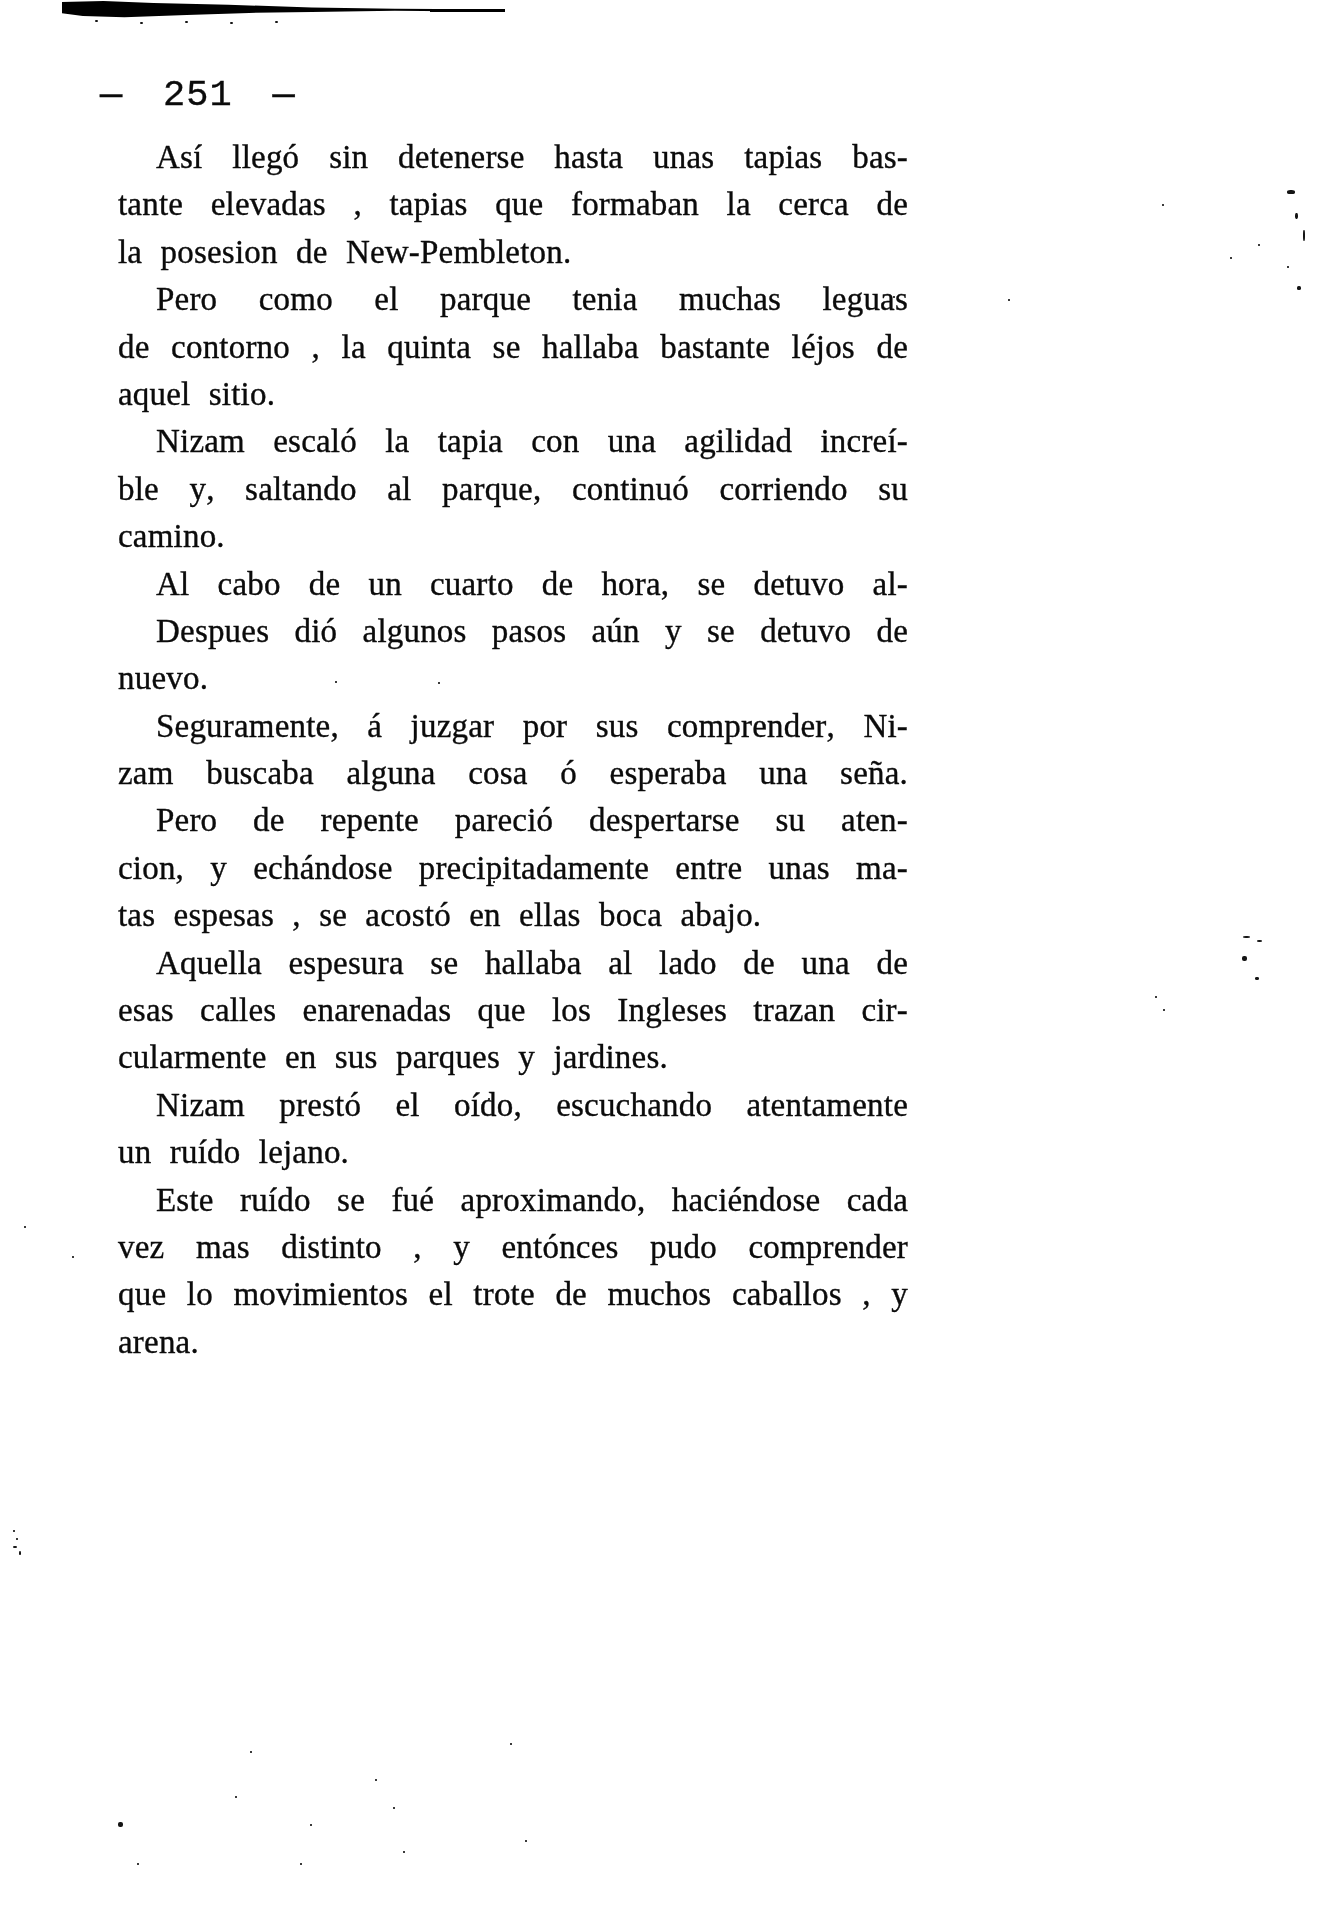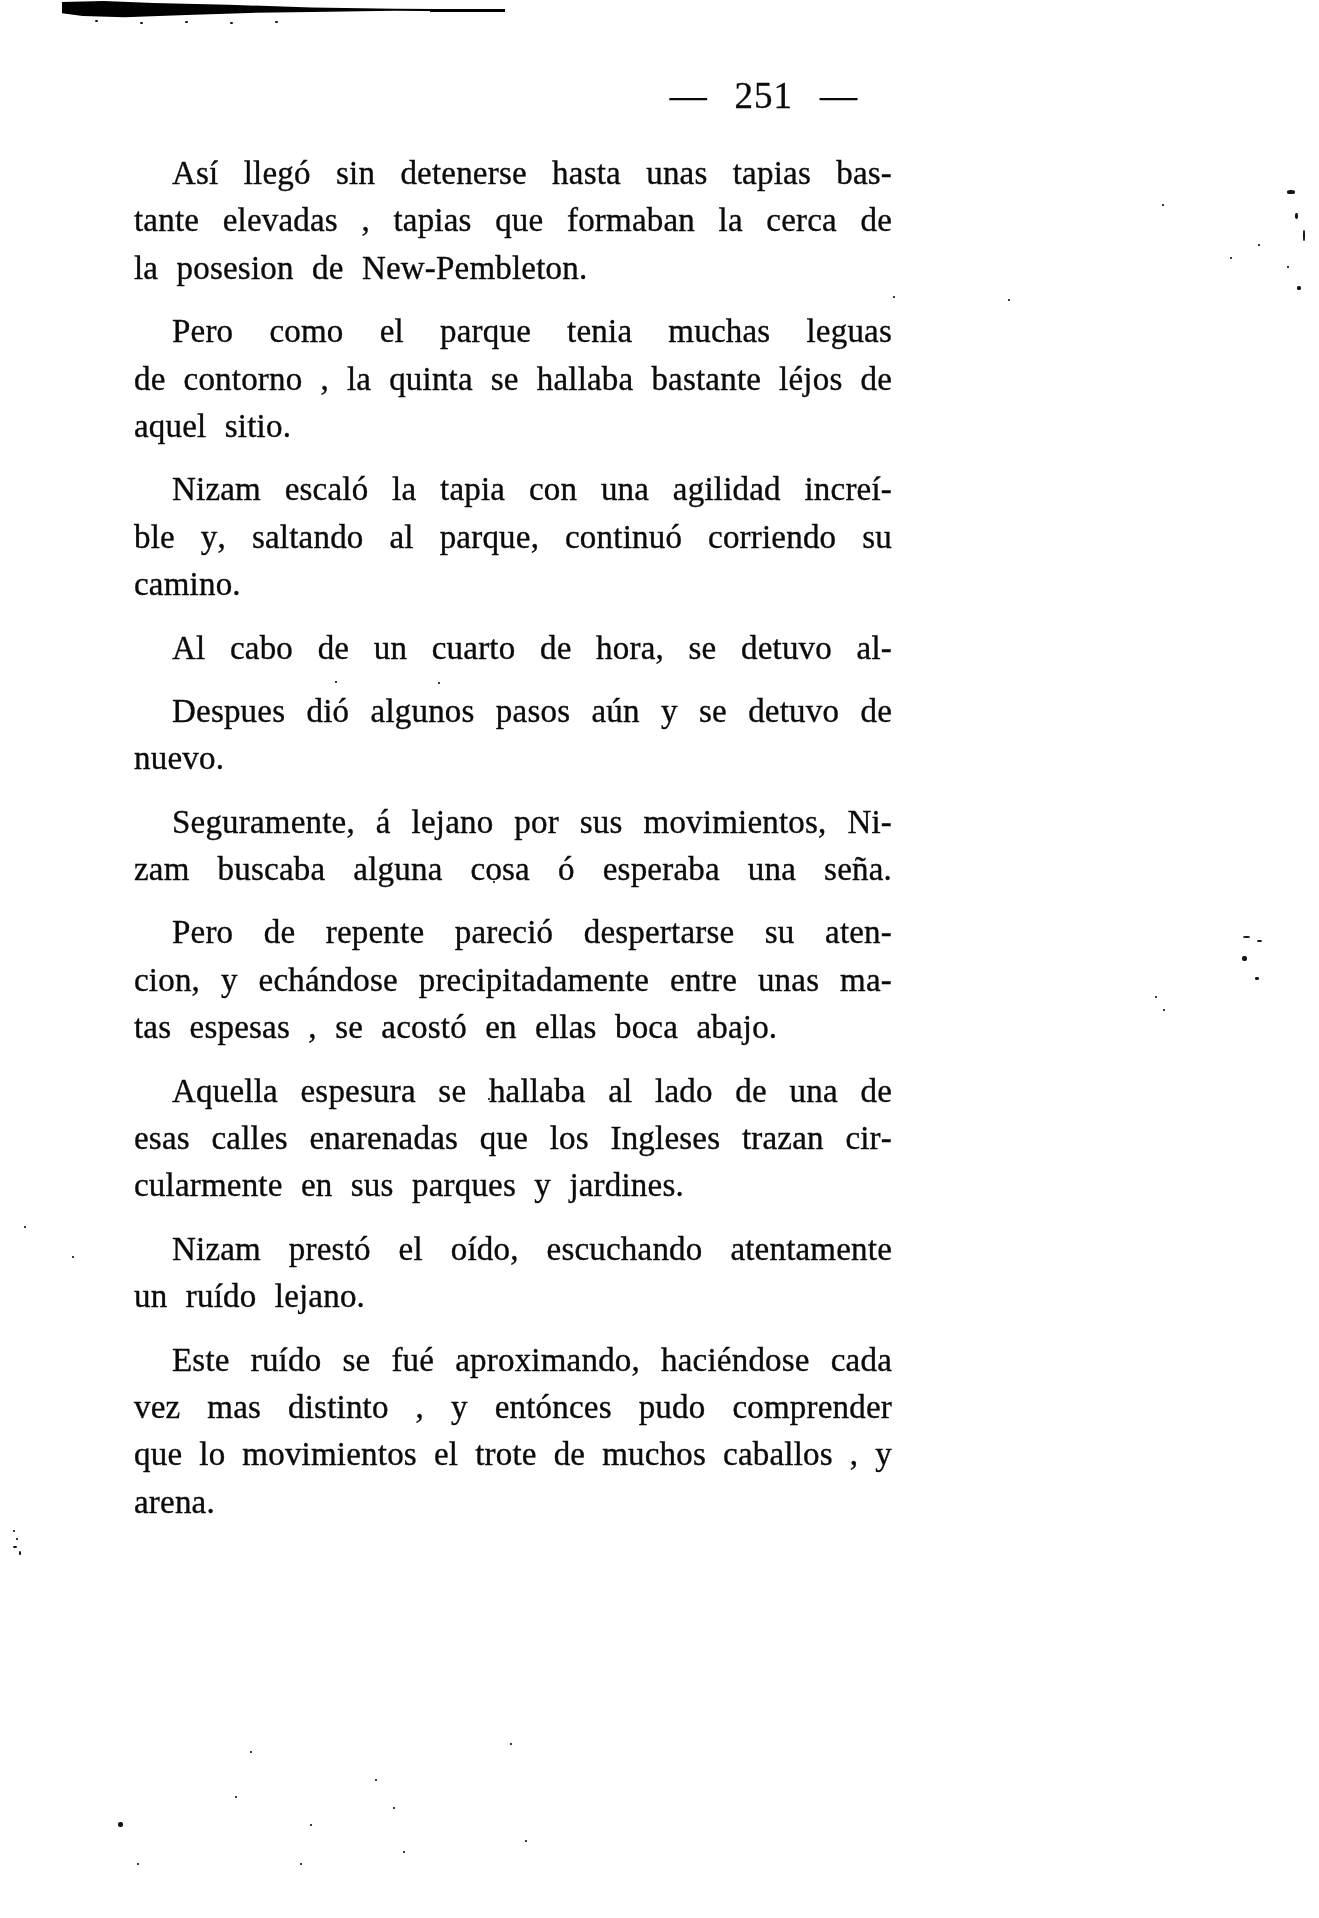--- a/index.html
+++ b/index.html
@@ -14,36 +14,37 @@
     position: relative;
     width: 1319px; height: 1918px;
     background: #ffffff;
   }
 
   
   .page { -webkit-text-stroke: 0.35px #0b0b0b; font-kerning: none; }
 
   .page-number {
     position: absolute;
-    top: 74px; left: 108px; width: 750px;
-    text-align: right;
+    top: 74px; left: 100px; width: 750px;
+    text-align: left;
     font-size: 37px;
     letter-spacing: 1px;
     word-spacing: 0.45em;
     white-space: nowrap;
+    font-family: Liberation Mono, monospace;
   }
 
   .text-column {
     position: absolute;
     left: 118px; top: 134px; width: 790px;
     font-size: 33px;
     letter-spacing: 0.2px;
     word-spacing: 0.12em;
   }
-  .para { margin: 16px; padding: 0; }
+  .para { margin: 0; padding: 0; }
   .line {
     height: 47.4px;
     line-height: 47.4px;
     overflow: visible;
   }
   .jl { text-align: justify; text-align-last: justify; text-justify: inter-word; }
   .ll { text-align: center; text-align-last: left; word-spacing: 0.30em; }
   .ind { padding-left: 38px; }
 
   
@@ -95,21 +96,21 @@
     <div class="para">
       <div class="line jl ind">Al cabo de un cuarto de hora, se detuvo al-</div>
     </div>
 
     <div class="para">
       <div class="line jl ind">Despues dió algunos pasos aún y se detuvo de</div>
       <div class="line ll">nuevo.</div>
     </div>
 
     <div class="para">
-      <div class="line jl ind">Seguramente, á lejano por sus movimientos, Ni-</div>
+      <div class="line jl ind">Seguramente, á juzgar por sus comprender, Ni-</div>
       <div class="line jl">zam buscaba alguna cosa ó esperaba una seña.</div>
     </div>
 
     <div class="para">
       <div class="line jl ind">Pero de repente pareció despertarse su aten-</div>
       <div class="line jl">cion, y echándose precipitadamente entre unas ma-</div>
       <div class="line ll">tas espesas , se acostó en ellas boca abajo.</div>
     </div>
 
     <div class="para">

